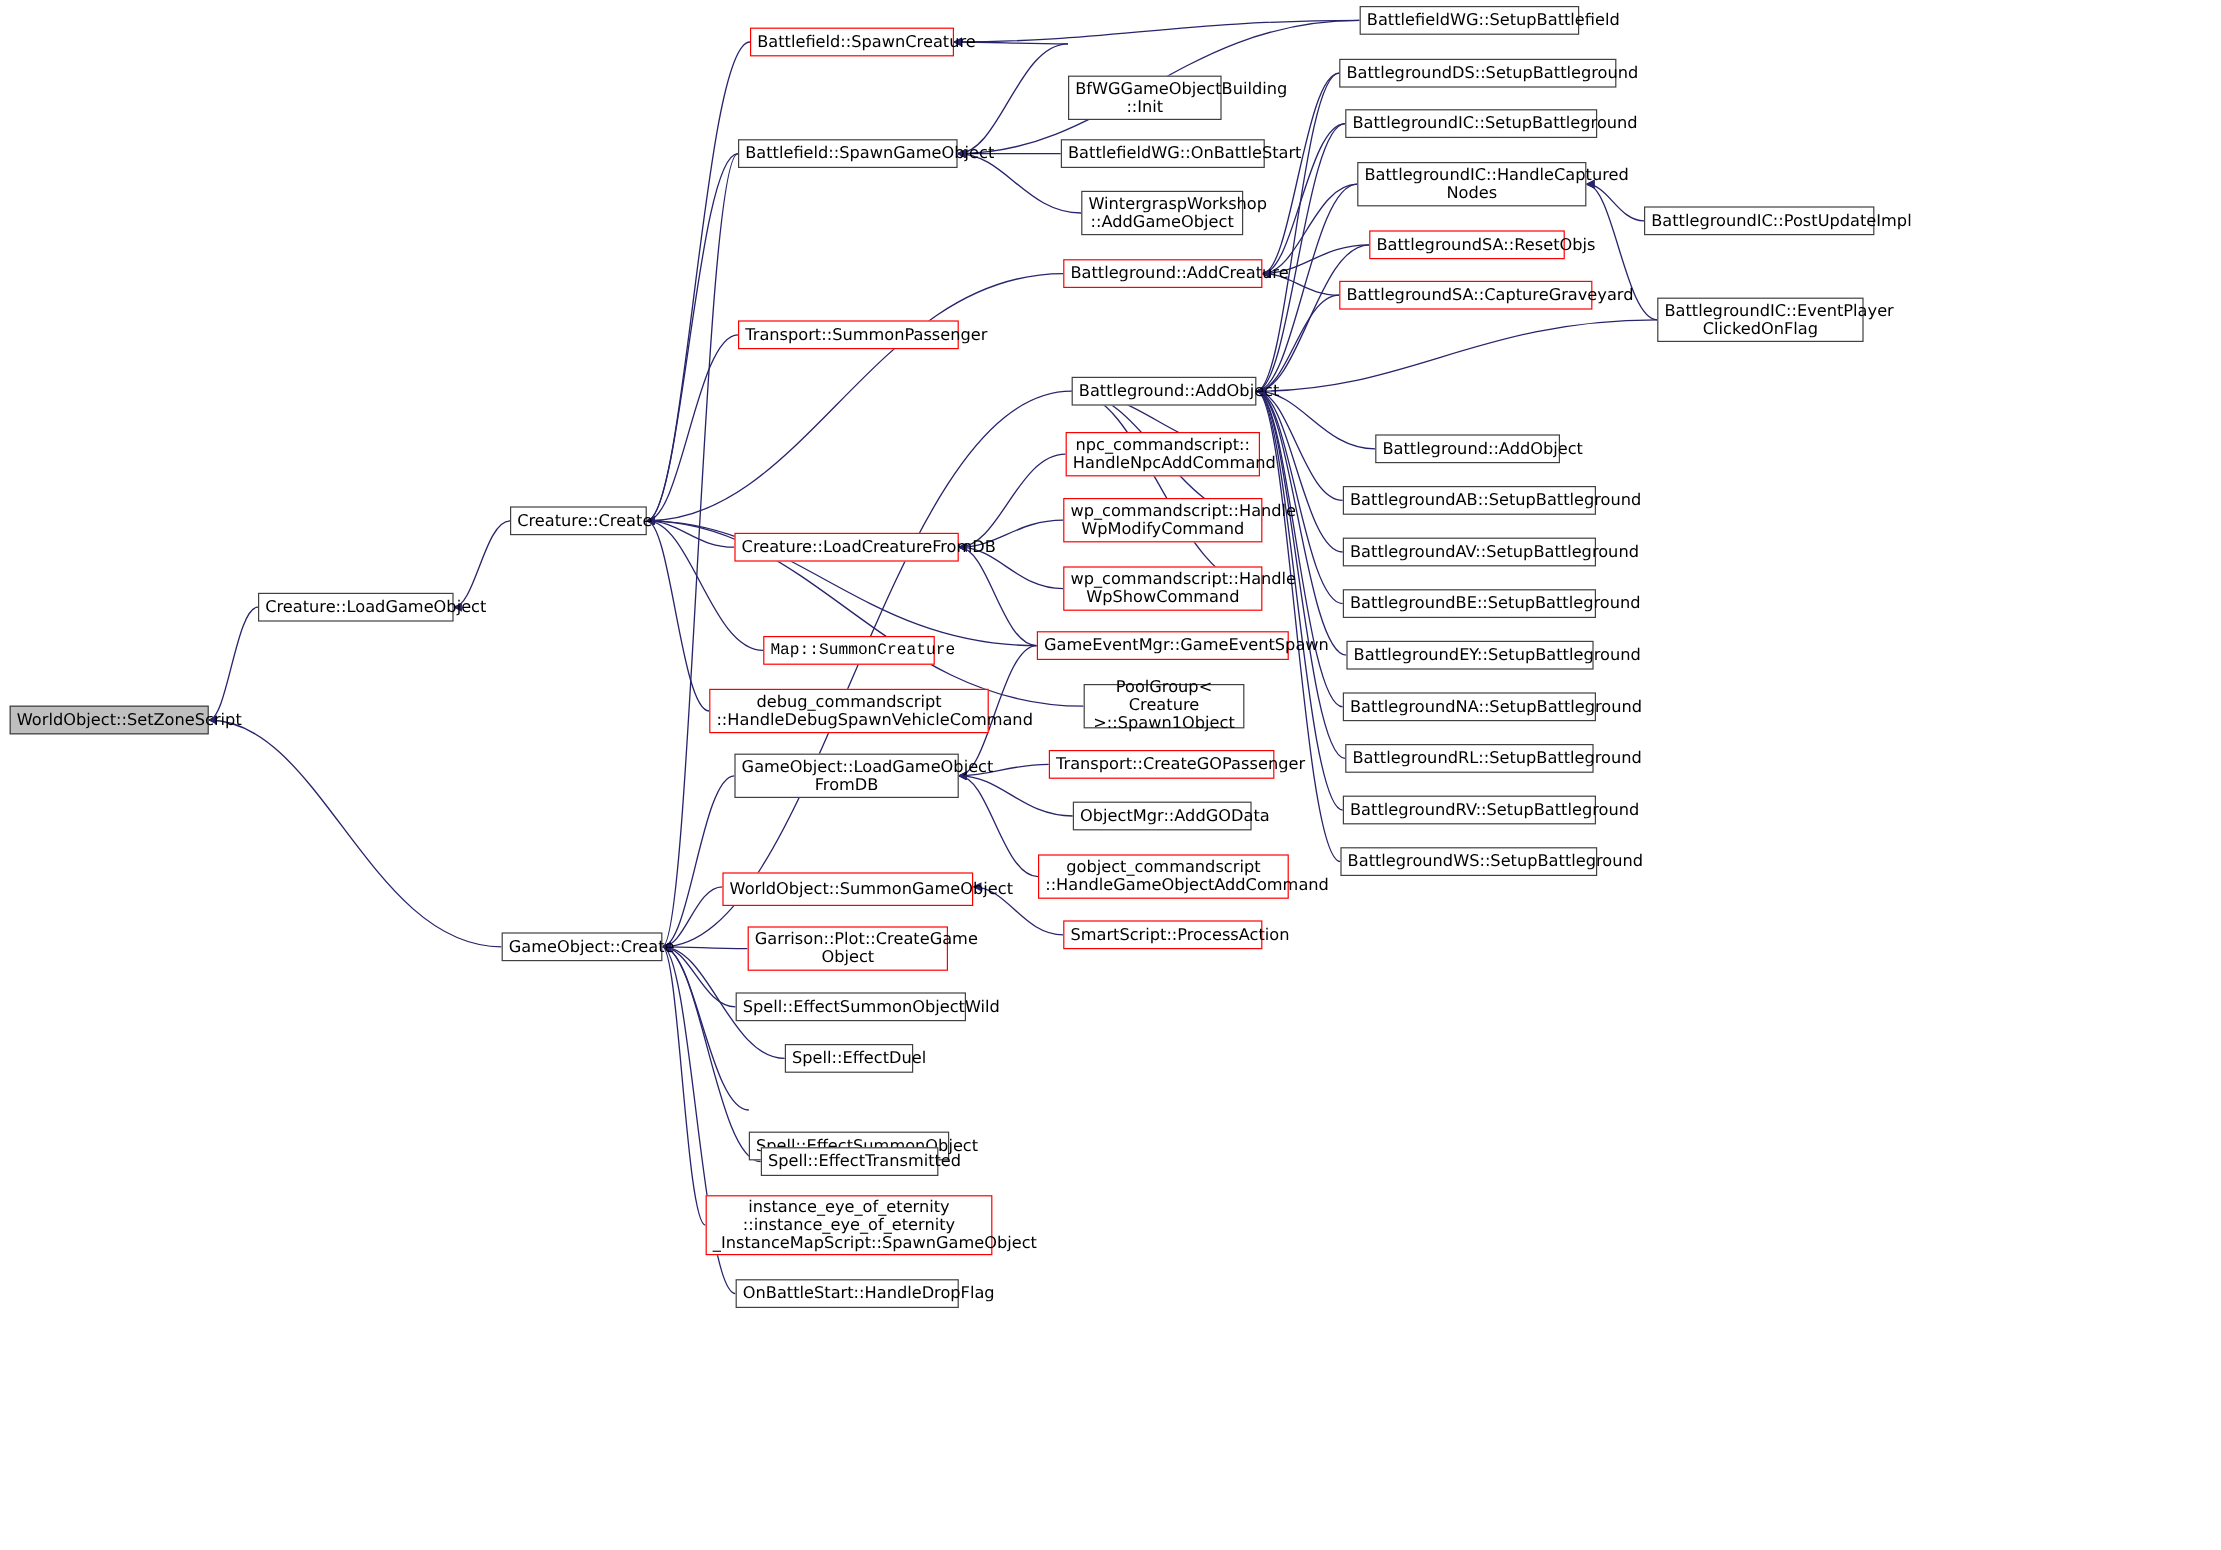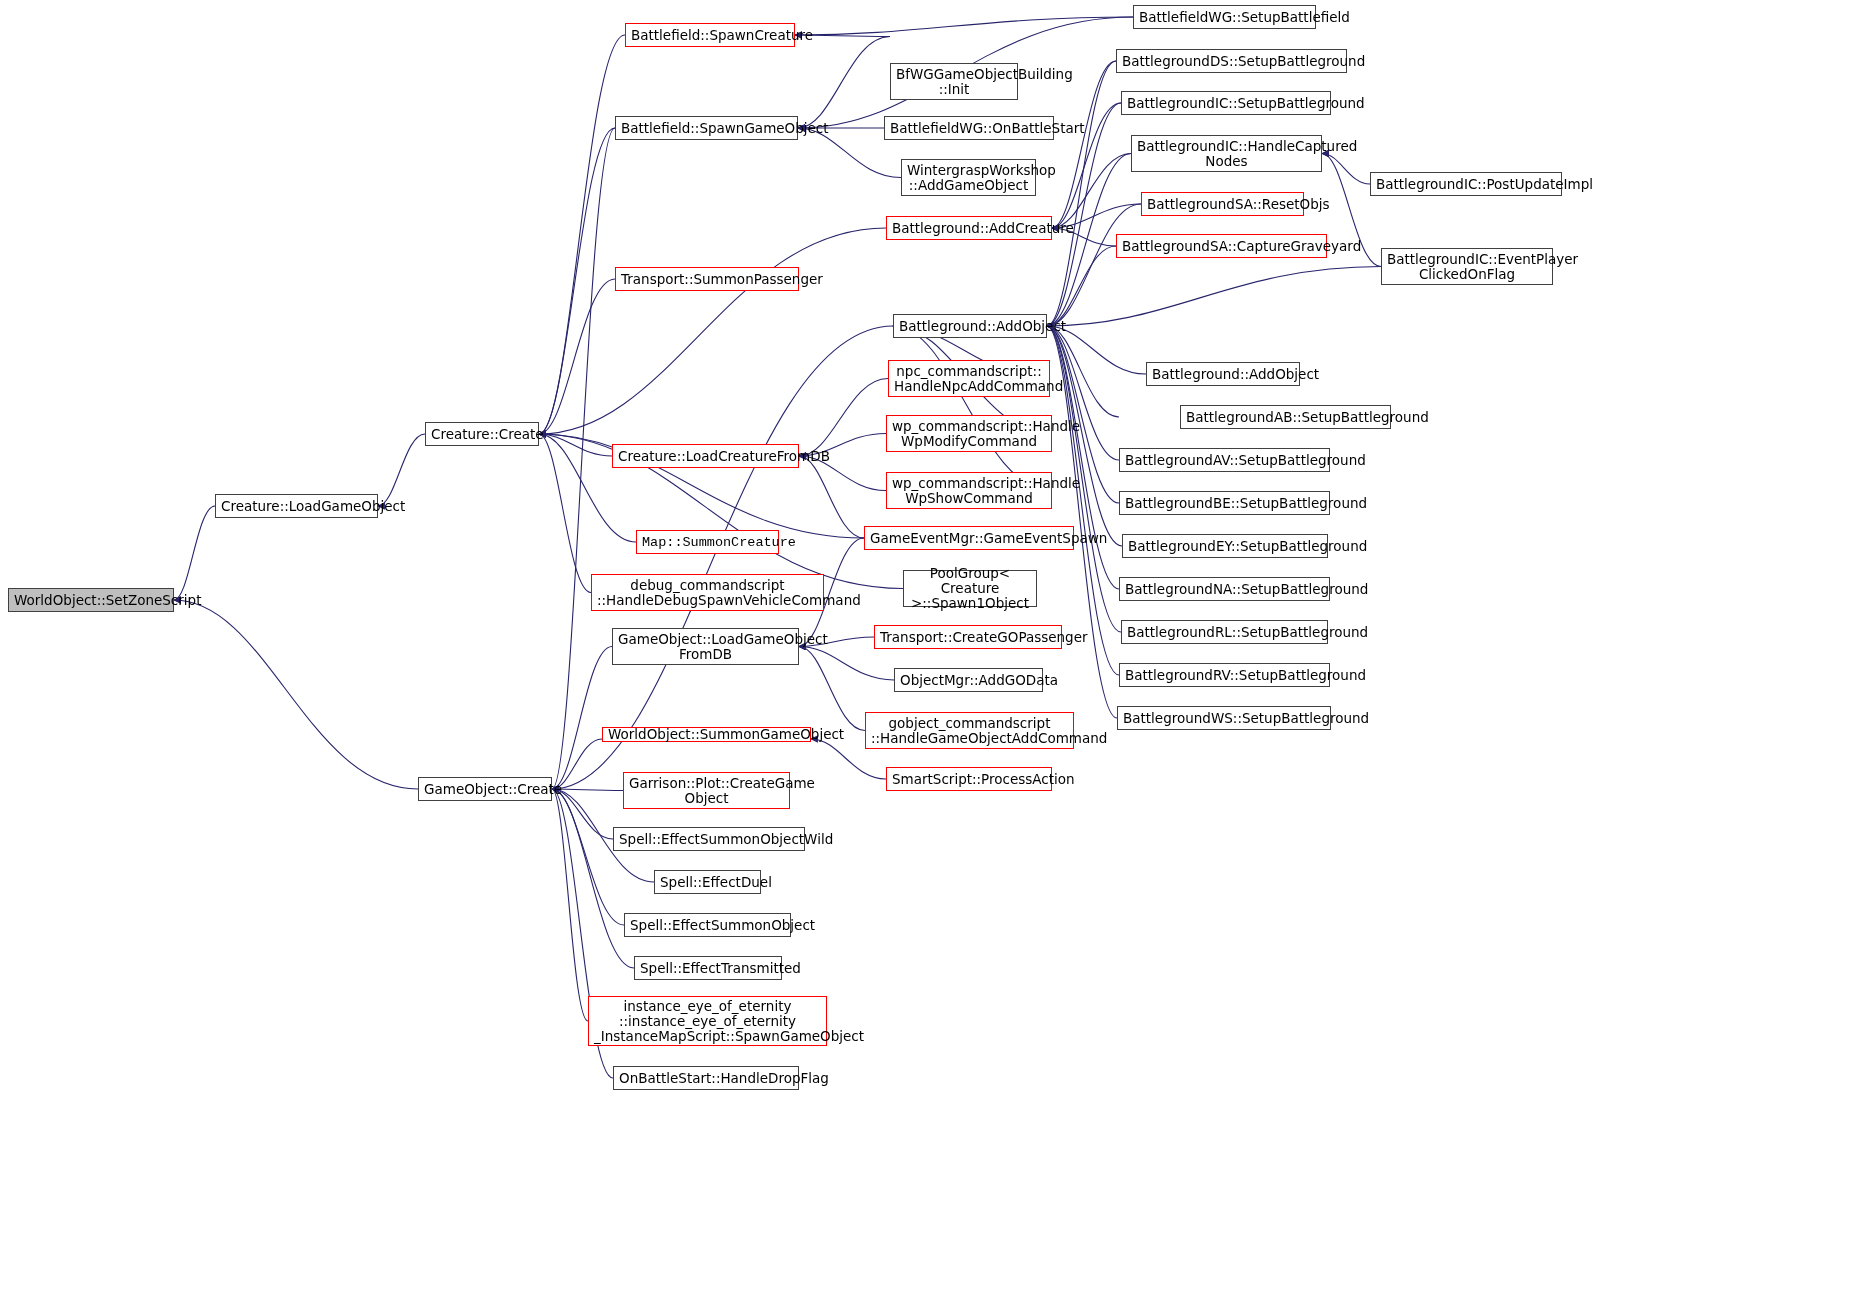--- a/index.html
+++ b/index.html
@@ -117,44 +117,44 @@
       <div class="node red" style="left: 888px; top: 360px; width: 162px; height: 37px;"><span>npc_commandscript::
 HandleNpcAddCommand</span></div>
       <div class="node red" style="left: 886px; top: 415px; width: 166px; height: 37px;"><span>wp_commandscript::Handle
 WpModifyCommand</span></div>
       <div class="node red" style="left: 886px; top: 472px; width: 166px; height: 37px;"><span>wp_commandscript::Handle
 WpShowCommand</span></div>
       <div class="node red" style="left: 864px; top: 526px; width: 210px; height: 24px;"><span>GameEventMgr::GameEventSpawn</span></div>
       <div class="node" style="left: 903px; top: 570px; width: 134px; height: 37px;"><span>PoolGroup&lt; Creature
 &gt;::Spawn1Object</span></div>
       <div class="node" style="left: 1146px; top: 362px; width: 154px; height: 24px;"><span>Battleground::AddObject</span></div>
-      <div class="node" style="left: 1180px; top: 405px; width: 211px; height: 24px;"><span>BattlegroundAB::SetupBattleground</span></div>
+      <div class="node" style="left: 1119px; top: 405px; width: 211px; height: 24px;"><span>BattlegroundAB::SetupBattleground</span></div>
       <div class="node" style="left: 1119px; top: 448px; width: 211px; height: 24px;"><span>BattlegroundAV::SetupBattleground</span></div>
       <div class="node" style="left: 1119px; top: 491px; width: 211px; height: 24px;"><span>BattlegroundBE::SetupBattleground</span></div>
       <div class="node" style="left: 1122px; top: 534px; width: 206px; height: 24px;"><span>BattlegroundEY::SetupBattleground</span></div>
       <div class="node" style="left: 1119px; top: 577px; width: 211px; height: 24px;"><span>BattlegroundNA::SetupBattleground</span></div>
       <div class="node" style="left: 1121px; top: 620px; width: 207px; height: 24px;"><span>BattlegroundRL::SetupBattleground</span></div>
       <div class="node" style="left: 1119px; top: 663px; width: 211px; height: 24px;"><span>BattlegroundRV::SetupBattleground</span></div>
       <div class="node" style="left: 1117px; top: 706px; width: 214px; height: 24px;"><span>BattlegroundWS::SetupBattleground</span></div>
       <div class="node red" style="left: 612px; top: 444px; width: 187px; height: 24px;"><span>Creature::LoadCreatureFromDB</span></div>
       <div class="node red" style="left: 636px; top: 530px; width: 143px; height: 24px; font-family: Liberation Mono, monospace;"><span>Map::SummonCreature</span></div>
       <div class="node red" style="left: 591px; top: 574px; width: 233px; height: 37px;"><span>debug_commandscript
 ::HandleDebugSpawnVehicleCommand</span></div>
       <div class="node" style="left: 612px; top: 628px; width: 187px; height: 37px;"><span>GameObject::LoadGameObject
 FromDB</span></div>
       <div class="node red" style="left: 874px; top: 625px; width: 188px; height: 24px;"><span>Transport::CreateGOPassenger</span></div>
       <div class="node" style="left: 894px; top: 668px; width: 149px; height: 24px;"><span>ObjectMgr::AddGOData</span></div>
       <div class="node red" style="left: 865px; top: 712px; width: 209px; height: 37px;"><span>gobject_commandscript
 ::HandleGameObjectAddCommand</span></div>
       <div class="node red" style="left: 886px; top: 767px; width: 166px; height: 24px;"><span>SmartScript::ProcessAction</span></div>
-      <div class="node red" style="left: 602px; top: 727px; width: 209px; height: 15px;"><span>WorldObject::SummonGameObject</span></div>
+      <div class="node red" style="left: 602px; top: 727px; width: 209px; height: 28px;"><span>WorldObject::SummonGameObject</span></div>
       <div class="node red" style="left: 623px; top: 772px; width: 167px; height: 37px; justify-content: flex-end;"><span>Garrison::Plot::CreateGame
 Object</span></div>
       <div class="node" style="left: 613px; top: 827px; width: 192px; height: 24px;"><span>Spell::EffectSummonObjectWild</span></div>
       <div class="node" style="left: 654px; top: 870px; width: 107px; height: 24px;"><span>Spell::EffectDuel</span></div>
-      <div class="node" style="left: 624px; top: 913px; width: 167px; height: 24px;"><span>Spell::EffectSummonObject</span></div>
+      <div class="node" style="left: 624px; top: 943px; width: 167px; height: 24px;"><span>Spell::EffectSummonObject</span></div>
       <div class="node" style="left: 634px; top: 956px; width: 148px; height: 24px;"><span>Spell::EffectTransmitted</span></div>
       <div class="node red" style="left: 588px; top: 996px; width: 239px; height: 50px;"><span>instance_eye_of_eternity
 ::instance_eye_of_eternity
 _InstanceMapScript::SpawnGameObject</span></div>
       <div class="node" style="left: 613px; top: 1066px; width: 186px; height: 24px;"><span>OnBattleStart::HandleDropFlag</span></div>
     </div>
 </div>
 
 </body></html>

